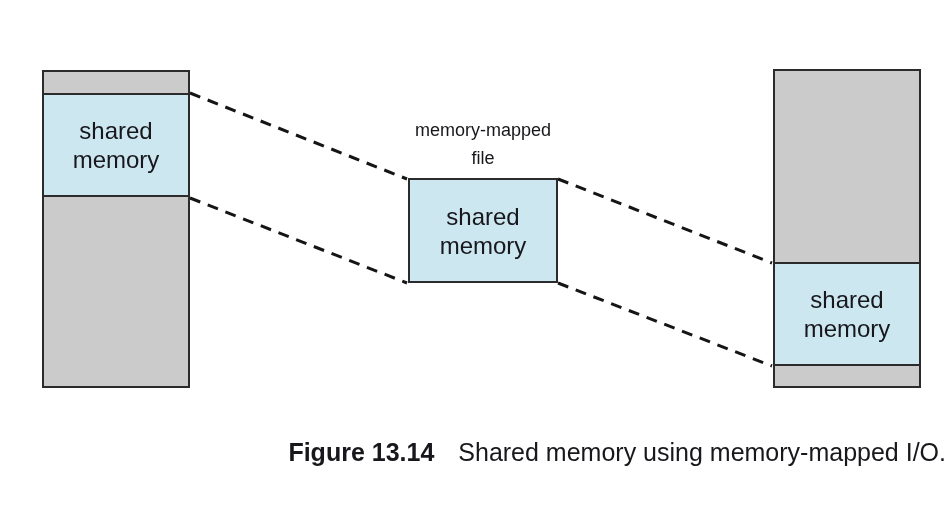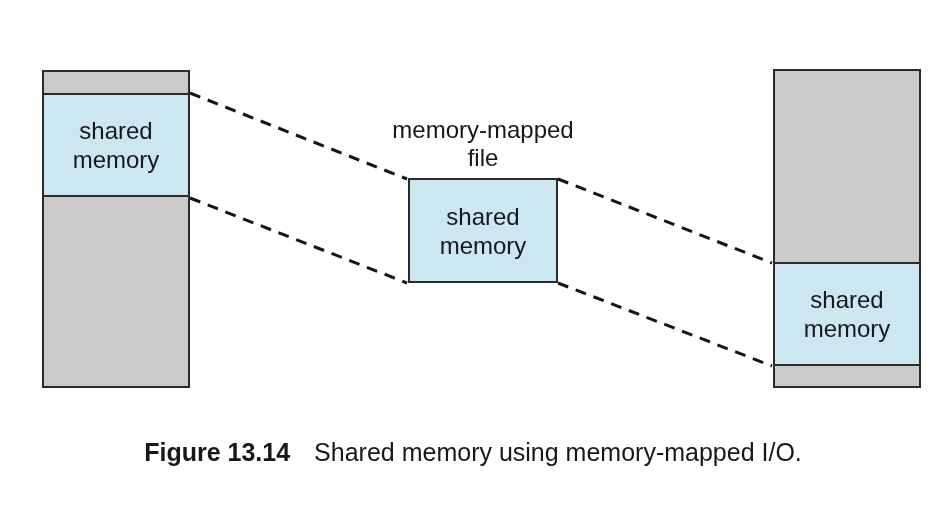--- a/index.html
+++ b/index.html
@@ -11,21 +11,21 @@
     position: relative;
     width: 946px;
     height: 476px;
     background: #ffffff;
     font-family: "Liberation Sans", sans-serif;
     color: #17171c;
     overflow: hidden;
   }
   .diagram-label {
     position: absolute;
-    font-size: 24px;
+    font-size: 18px;
     line-height: 28px;
     text-align: center;
     white-space: pre-line;
   }
   .diagram-label sub {
     font-size: 0.68em;
     vertical-align: -0.28em;
     line-height: 0;
   }
   .procbox {
@@ -67,21 +67,21 @@
     top: 0;
     width: 946px;
     height: 506px;
     pointer-events: none;
   }
   .caption {
     position: absolute;
     left: 0;
     top: 439px;
     width: 100%;
-    text-align: center;
+    text-align: right;
     font-size: 25px;
     line-height: 26px;
   }
   .caption .fig-num {
     font-weight: bold;
     margin-right: 24px;
   }
 </style>
 </head>
 <body>

